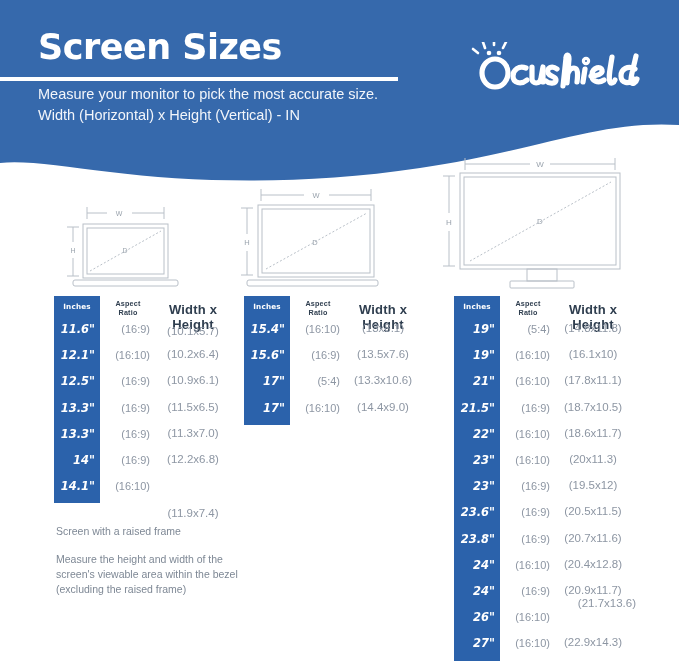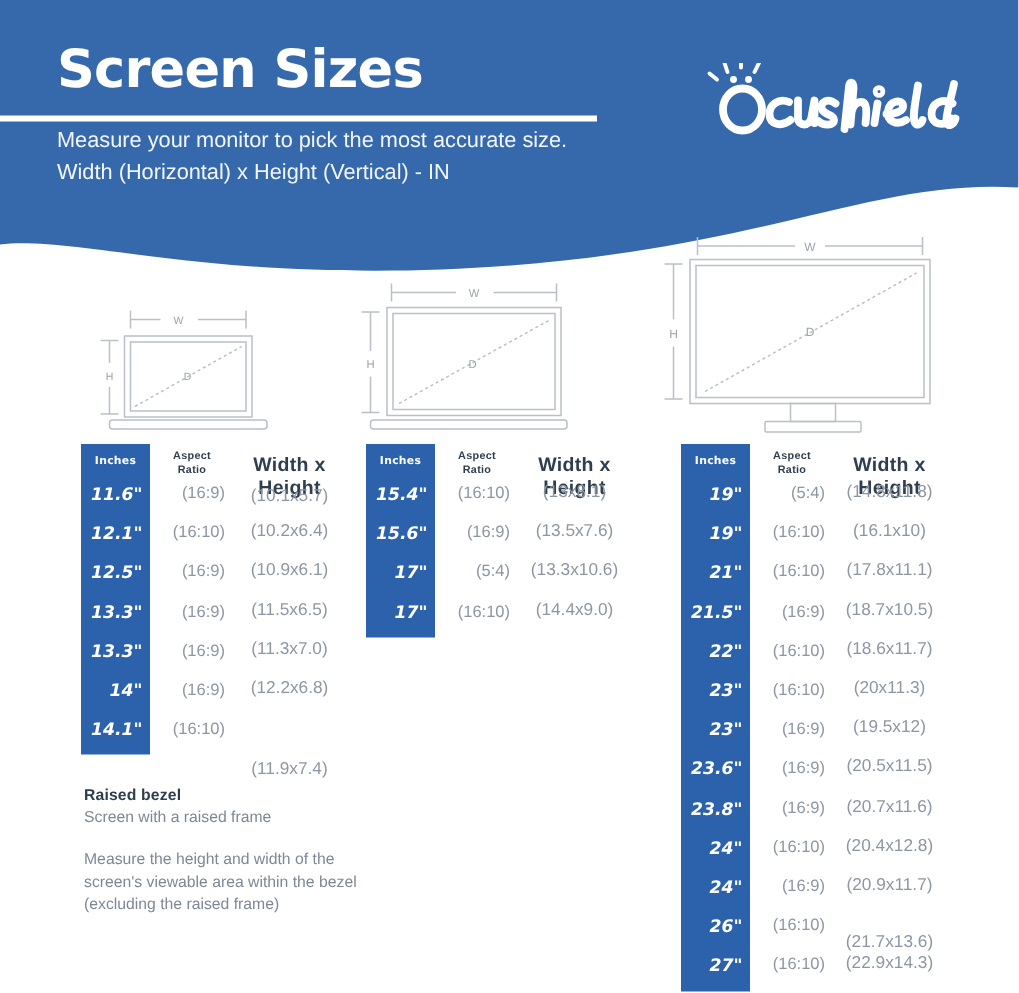--- a/index.html
+++ b/index.html
@@ -295,26 +295,25 @@
       <div class="cell-ratio" style="top: 236.6px; left: 52px; width: 44px; text-align: right;">(16:9)</div>
       <div class="cell-size" style="top: 235.6px; left: 96px; width: 86px;">(20.7x11.6)</div>
       <div class="cell-inches" style="top: 261.8px;">24"</div>
       <div class="cell-ratio" style="top: 262.8px; left: 52px; width: 44px; text-align: right;">(16:10)</div>
       <div class="cell-size" style="top: 261.8px; left: 96px; width: 86px;">(20.4x12.8)</div>
       <div class="cell-inches" style="top: 288px;">24"</div>
       <div class="cell-ratio" style="top: 289px; left: 52px; width: 44px; text-align: right;">(16:9)</div>
       <div class="cell-size" style="top: 288px; left: 96px; width: 86px;">(20.9x11.7)</div>
       <div class="cell-inches" style="top: 314.2px;">26"</div>
       <div class="cell-ratio" style="top: 315.2px; left: 52px; width: 44px; text-align: right;">(16:10)</div>
-      <div class="cell-size" style="top: 326px; left: 96px; width: 86px;">(21.7x13.6)</div>
+      <div class="cell-size" style="top: 301px; left: 96px; width: 86px; text-align: right;">(21.7x13.6)</div>
       <div class="cell-inches" style="top: 340.4px;">27"</div>
       <div class="cell-ratio" style="top: 341.4px; left: 52px; width: 44px; text-align: right;">(16:10)</div>
       <div class="cell-size" style="top: 340.4px; left: 96px; width: 86px;">(22.9x14.3)</div>
     </div>
 
   <div class="note" style="left:56px;top:524px;">
-    <p class="note-title">Raised bezel</p>
     <p class="note-sub">Screen with a raised frame</p>
     <p class="note-body">Measure the height and width of the screen's viewable area within the bezel (excluding the raised frame)</p>
   </div>
 
 
 </div>
 
 </body></html>

